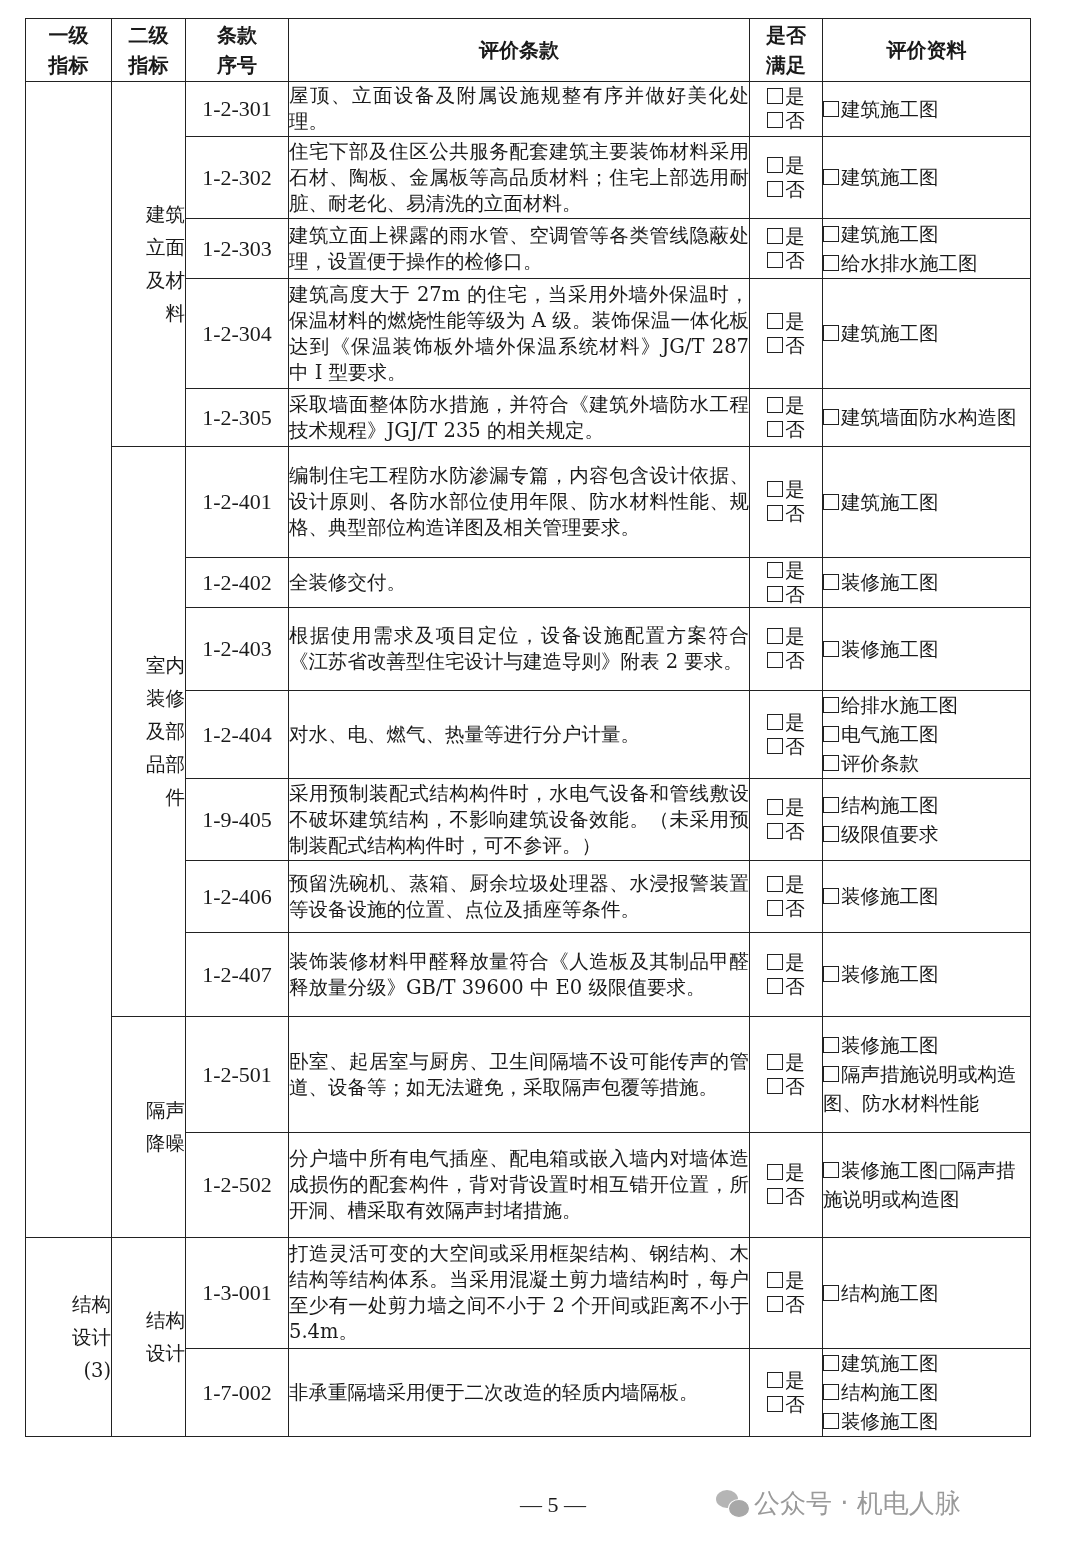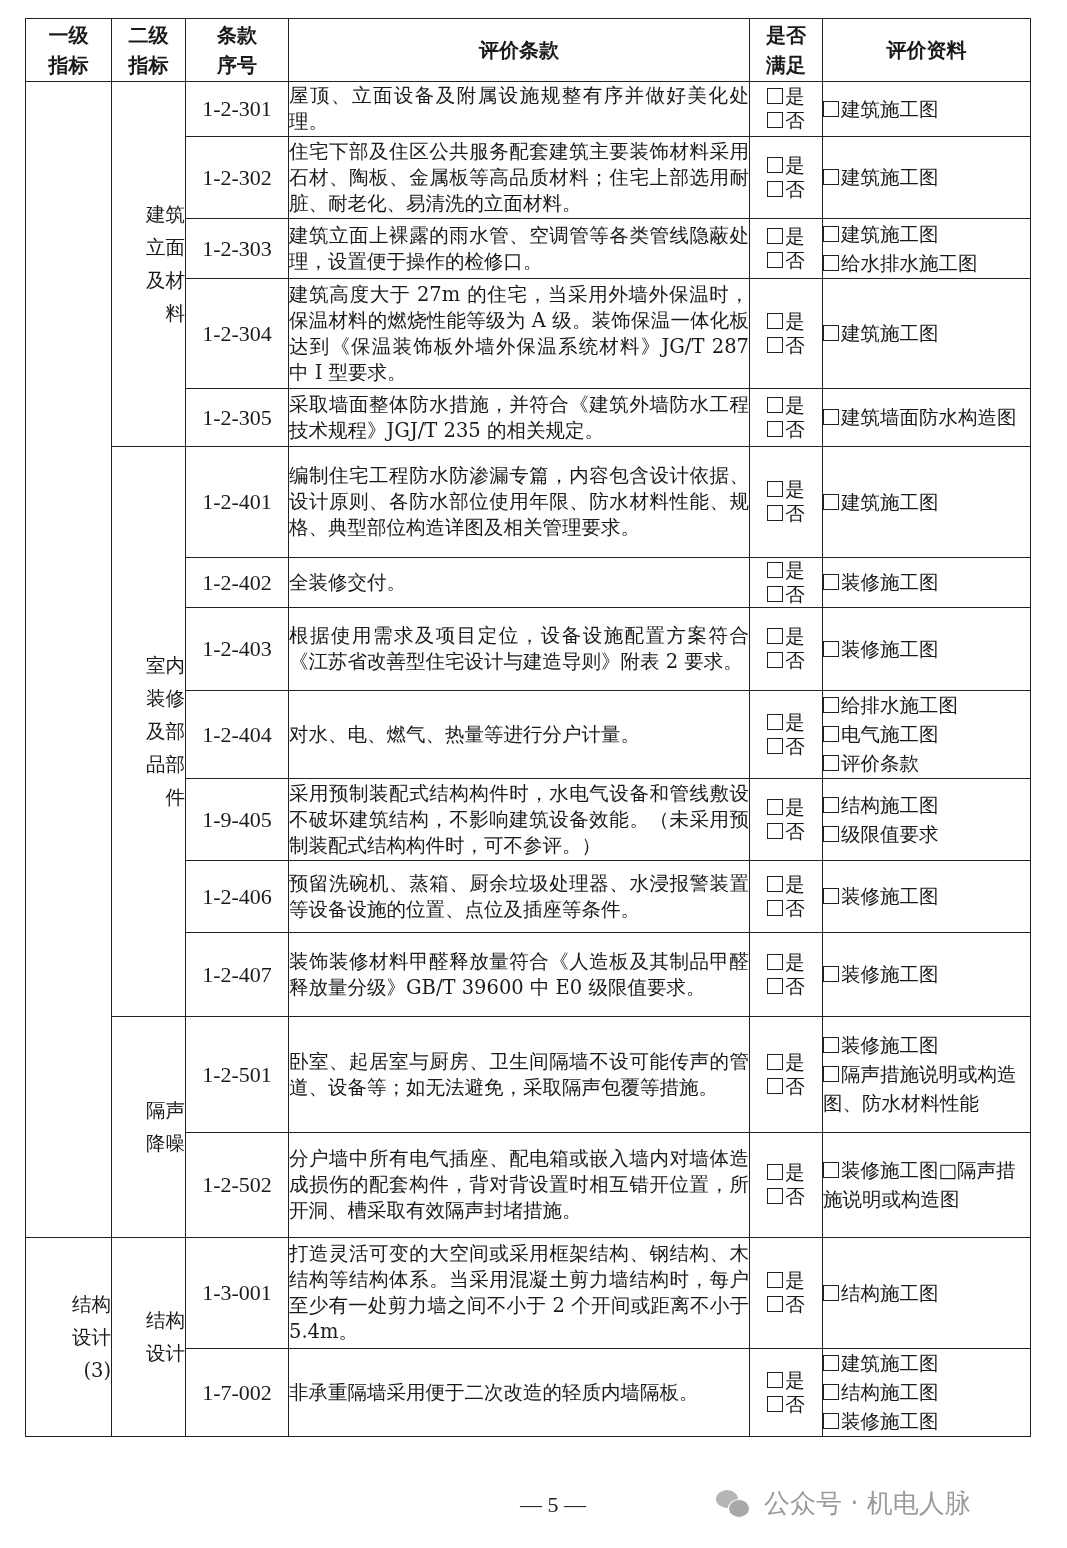--- a/index.html
+++ b/index.html
@@ -10,21 +10,21 @@
   .c1 { width: 86px; } .c2 { width: 74px; } .c3 { width: 103px; } .c4 { width: 461px; } .c5 { width: 73px; } .c6 { width: 208px; }
   td.lvl { text-align: right; line-height: 33px; }
   td.code { text-align: center; font-family: "Liberation Serif", serif; font-size: 22px; }
   td.clause { padding: 0 10px 0 12px; line-height: 26px; text-align: justify; }
   td.yn { text-align: center; line-height: 24px; }
   td.docs { padding: 0 6px 0 10px; line-height: 29px; }
   .opt { display: block; }
   .box { display: inline-block; width: 14px; height: 14px; border: 1.2px solid #222; margin-right: 2px; vertical-align: -1px; }
   .footer-page { position: absolute; left: 0; width: 1067px; top: 1492px; text-align: center; font-family: "Liberation Serif", serif; font-size: 22px; }
   .footer-page .pn { position: absolute; left: 498px; width: 110px; text-align: center; }
-  .watermark { position: absolute; left: 716px; top: 1486px; color: #9a9a9a; font-family: "DejaVu Sans", sans-serif; font-size: 26px; display: flex; align-items: center; gap: 14px; }
+  .watermark { position: absolute; left: 716px; top: 1486px; color: #9a9a9a; font-family: "DejaVu Sans", sans-serif; font-size: 26px; display: flex; align-items: center; gap: 4px; }
   .wechat { width: 34px; height: 28px; position: relative; }
   .wechat .b1 { position: absolute; left: 0; top: 0; width: 22px; height: 18px; background: #b5b5b5; border-radius: 50%; }
   .wechat .b2 { position: absolute; left: 12px; top: 9px; width: 20px; height: 17px; background: #a8a8a8; border-radius: 50%; border: 1.5px solid #fff; }
 </style>
 </head>
 <body>
 
 <table class="eval">
   <colgroup>
       <col class="c1">

